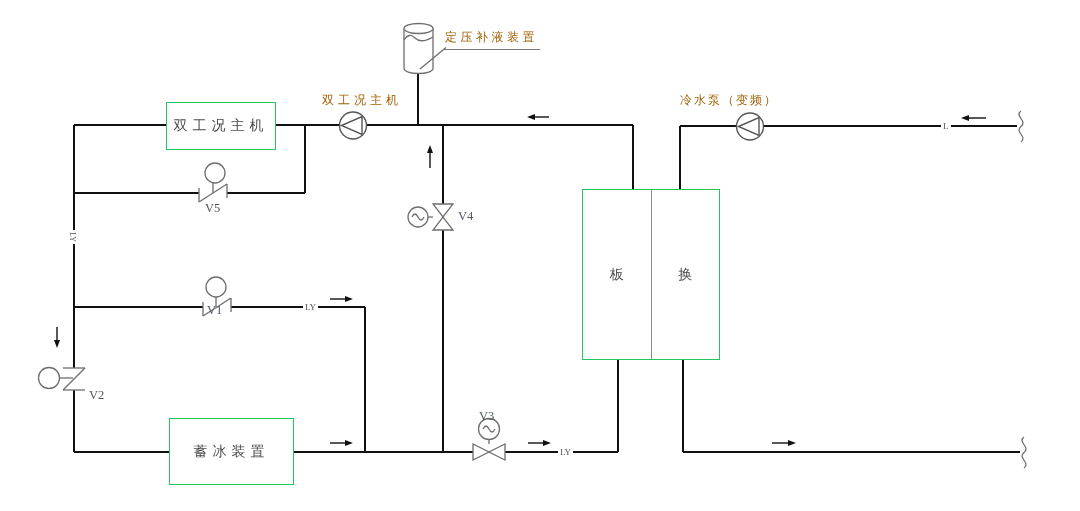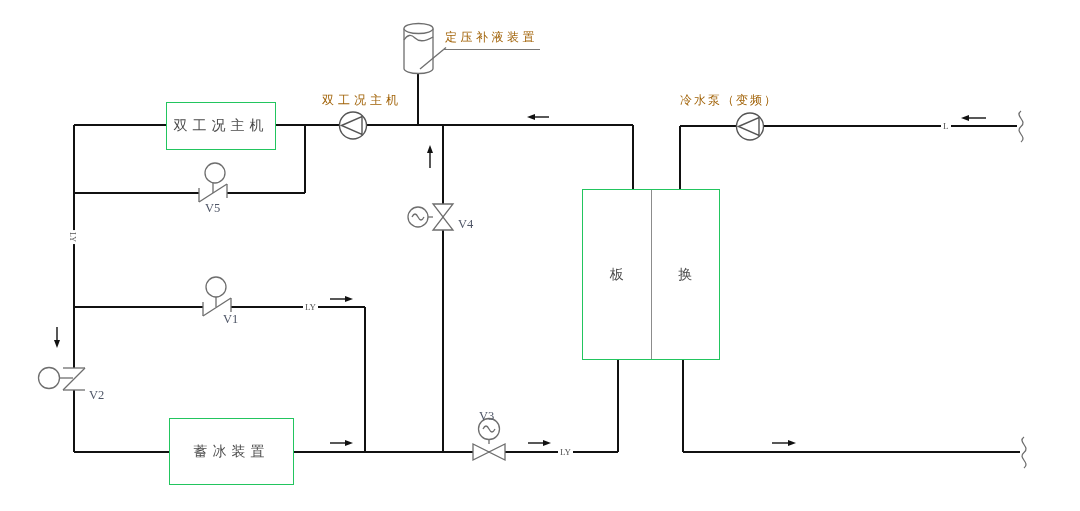--- a/index.html
+++ b/index.html
@@ -174,24 +174,24 @@
       <span>换</span>
     </div>
   </div>
 
   <div class="lbl leader-lbl" style="left:443px;top:29px;">定压补液装置</div>
 
   <div class="lbl" style="left:322px;top:92px;">双工况主机</div>
 
   <div class="lbl" style="left:680px;top:92px;letter-spacing:2px;">冷水泵（变频）</div>
 
-  <div class="vlbl" style="left:207px;top:312px;margin-left:16px;">V1</div>
+  <div class="vlbl" style="left:207px;top:303px;">V1</div>
   <div class="vlbl" style="left:89px;top:368px;margin-top:20px;">V2</div>
   <div class="vlbl" style="left:479px;top:401px;margin-top:8px;">V3</div>
-  <div class="vlbl" style="left:458px;top:209px;margin-top:8px;">V4</div>
+  <div class="vlbl" style="left:458px;top:209px;">V4</div>
   <div class="vlbl" style="left:205px;top:201px;">V5</div>
 
   <div class="tag tag-rot" style="left:65px;top:232px;font-size:8px;">LY</div>
   <div class="tag" style="left:303px;top:302px;">LY</div>
   <div class="tag" style="left:558px;top:447px;">LY</div>
   <div class="tag" style="left:941px;top:121px;">L</div>
 
 </div>
 
 </body></html>

